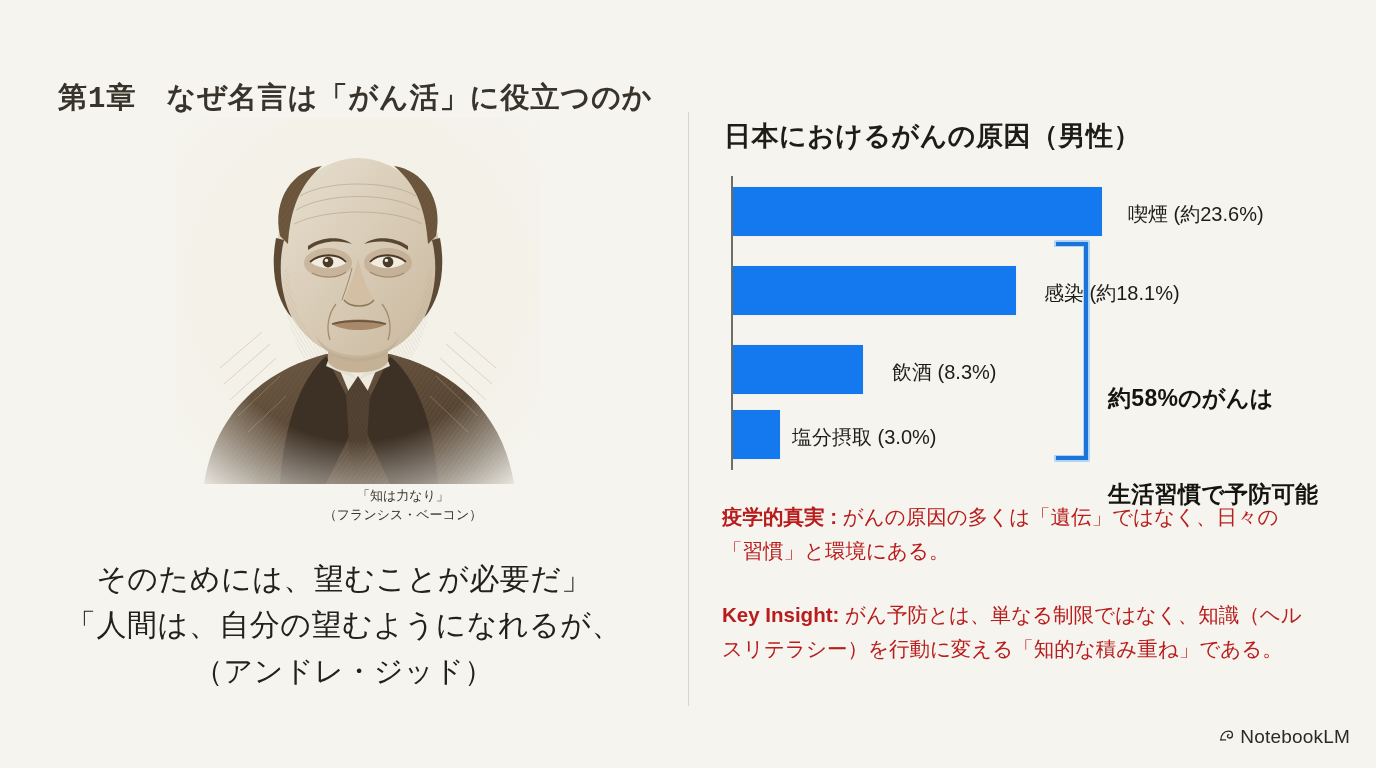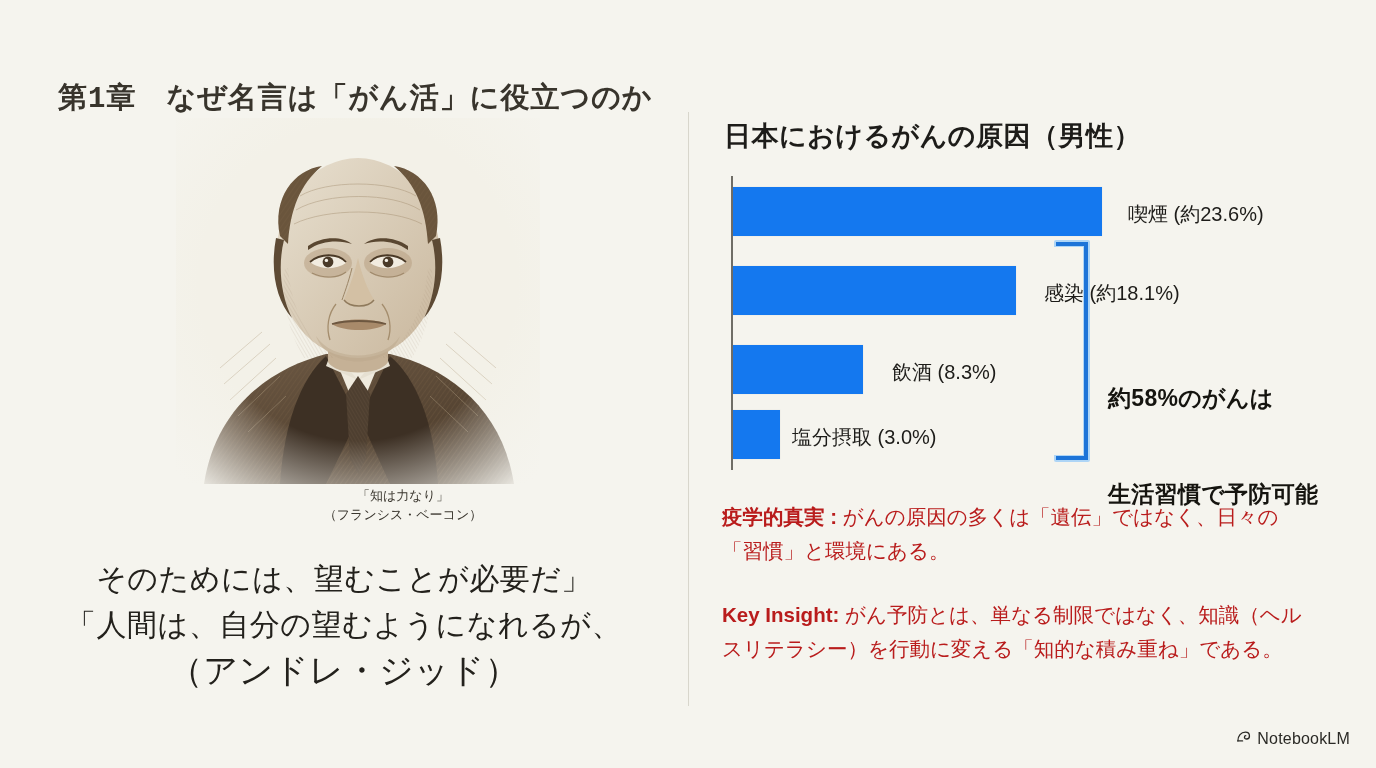--- a/index.html
+++ b/index.html
@@ -36,21 +36,21 @@
     padding-left:118px;box-sizing:border-box;
   }
   #quote-block{
     position:absolute;left:0;top:556px;width:688px;
     text-align:center;
     font-family:"Liberation Serif","DejaVu Serif",serif;
     font-size:30px;line-height:46px;font-weight:400;
     color:#23211c;letter-spacing:0.5px;
   }
   #quote-attrib{
-    font-size:34px;
+    font-size:29px;
   }
   
   #right-col{position:absolute;left:656px;top:0;width:688px;height:768px;}
   #chart-title{
     position:absolute;left:68px;top:118px;
     font-size:27px;font-weight:700;color:#1d1c19;letter-spacing:0.5px;
     white-space:pre;
   }
   #chart{
     position:absolute;left:60px;top:170px;width:600px;height:306px;
@@ -95,21 +95,21 @@
     font-size:20.5px;line-height:34px;color:#b91c1c;
   }
   .body-para b{font-weight:700;}
   #para-1{top:500px;}
   #para-2{top:598px;}
   
   #logo{
     position:absolute;right:26px;bottom:20px;
     display:flex;align-items:center;gap:6px;
   }
-  #logo-text{font-size:16px;color:#2b2a26;letter-spacing:0.2px;}
+  #logo-text{font-size:19px;color:#2b2a26;letter-spacing:0.2px;}
 </style>
 </head>
 <body>
 
 <div id="slide-title">第1章　なぜ名言は「がん活」に役立つのか</div>
 
 <div id="divider"></div>
 
 <div id="left-col">
 

